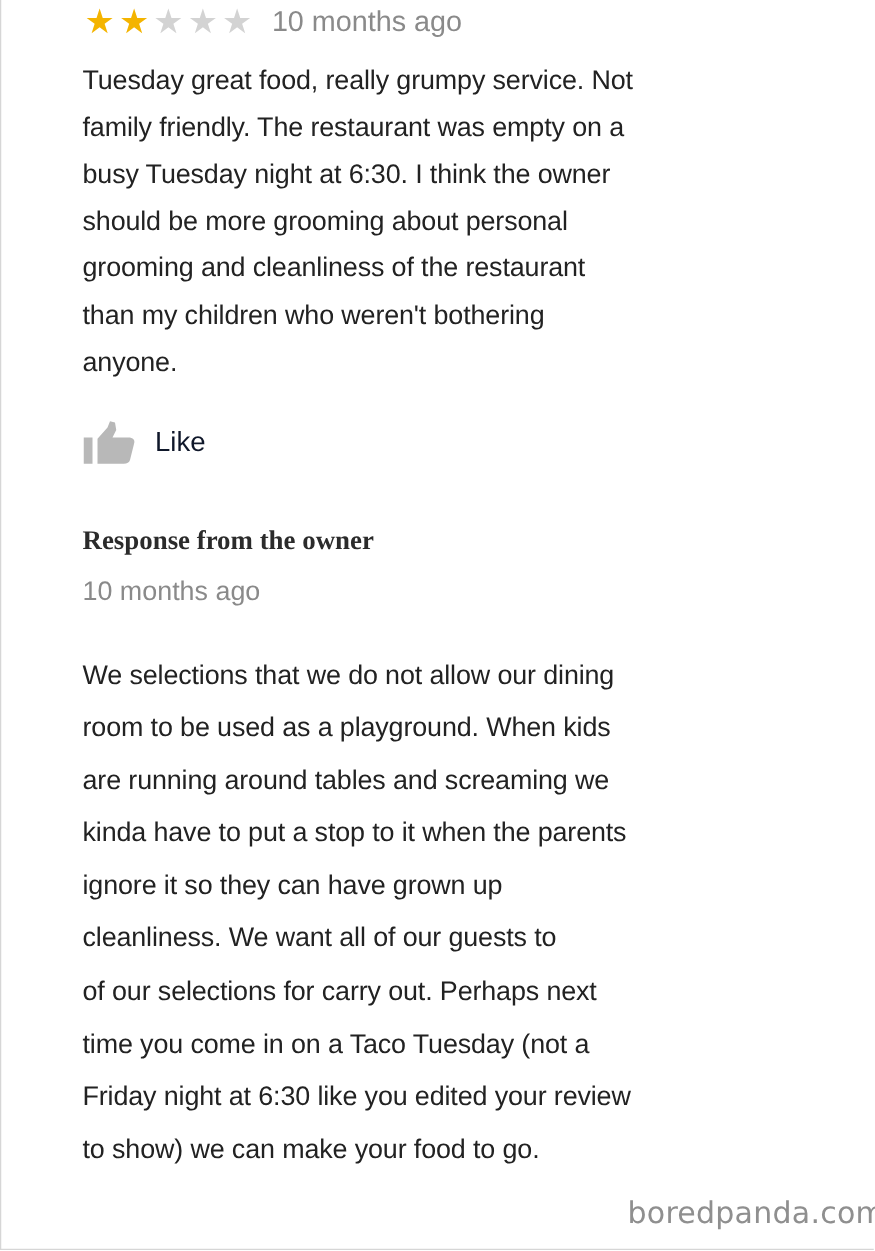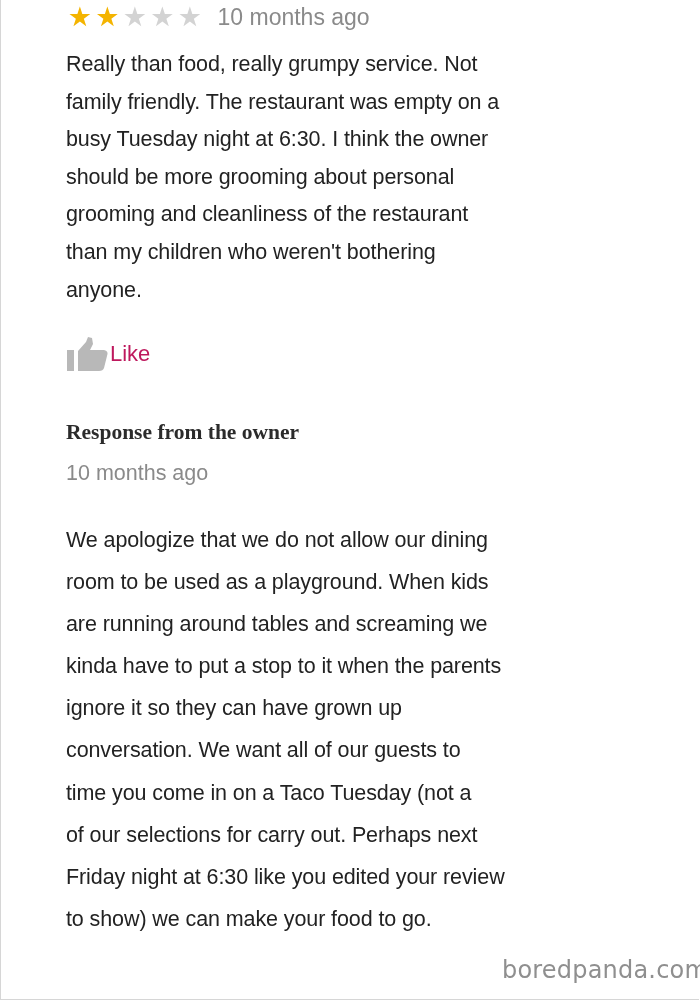--- a/index.html
+++ b/index.html
@@ -30,21 +30,21 @@
     position: absolute; left: 66px; top: 46px; width: 580px;
     font-size: 21.5px; line-height: 37.6px; color: #222;
     letter-spacing: -0.1px;
   }
   .review-text p { margin: 0; }
   .like-row {
     position: absolute; left: 66px; top: 334px; height: 40px;
     display: flex; align-items: center; cursor: pointer;
   }
   .like-row svg { display: block; }
-  .like-label { font-size: 22px; color: #be185d; }
+  .like-label { font-size: 22px; color: #0f172a; margin-left: 14px; }
   .owner-heading {
     position: absolute; left: 66px; top: 420px;
     font-size: 21.5px; font-weight: bold; color: #2b2b2b; font-family: Liberation Serif, serif;
   }
   .owner-time {
     position: absolute; left: 66px; top: 461px;
     font-size: 21.5px; color: #8a8a8a;
   }
   .owner-text {
     position: absolute; left: 66px; top: 519px; width: 580px;
@@ -68,21 +68,21 @@
     <span class="star on">★</span>
     <span class="star on">★</span>
     <span class="star off">★</span>
     <span class="star off">★</span>
     <span class="star off">★</span>
   </div>
   <span class="review-time">10 months ago</span>
 </div>
 
 <div class="review-text">
-  <p>Really than food, really grumpy service. Not</p>
+  <p>Tuesday great food, really grumpy service. Not</p>
   <p>family friendly. The restaurant was empty on a</p>
   <p>busy Tuesday night at 6:30. I think the owner</p>
   <p>should be more grooming about personal</p>
   <p>grooming and cleanliness of the restaurant</p>
   <p>than my children who weren't bothering</p>
   <p>anyone.</p>
 </div>
 
 <div class="like-row">
   <span>
@@ -91,25 +91,25 @@
       <path d="M12 15 L20 6 L22 1 L26 2 L27 8 L24 14 L38 14 Q43 15 41 20 L38 32 Q37 35 33 35 L12 35 Z" fill="#b8b8b8"></path>
     </svg>
   </span>
   <span class="like-label">Like</span>
 </div>
 
 <div class="owner-heading">Response from the owner</div>
 <div class="owner-time">10 months ago</div>
 
 <div class="owner-text">
-  <p>We apologize that we do not allow our dining</p>
+  <p>We selections that we do not allow our dining</p>
   <p>room to be used as a playground. When kids</p>
   <p>are running around tables and screaming we</p>
   <p>kinda have to put a stop to it when the parents</p>
   <p>ignore it so they can have grown up</p>
-  <p>conversation. We want all of our guests to</p>
+  <p>cleanliness. We want all of our guests to</p>
+  <p>of our selections for carry out. Perhaps next</p>
   <p>time you come in on a Taco Tuesday (not a</p>
-  <p>of our selections for carry out. Perhaps next</p>
   <p>Friday night at 6:30 like you edited your review</p>
   <p>to show) we can make your food to go.</p>
 </div>
 
 <div class="watermark">boredpanda.com</div>
 
 </body></html>

